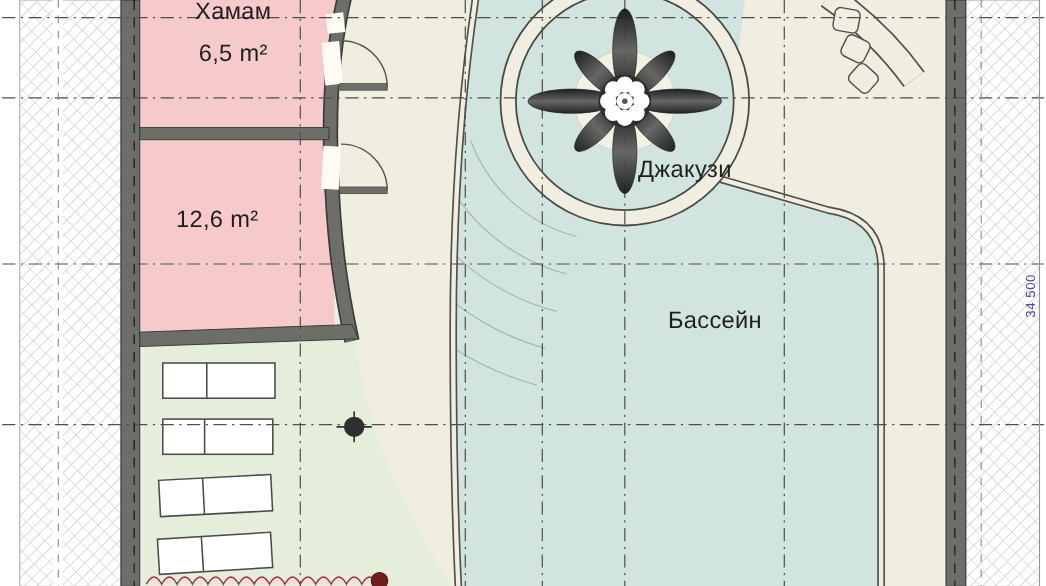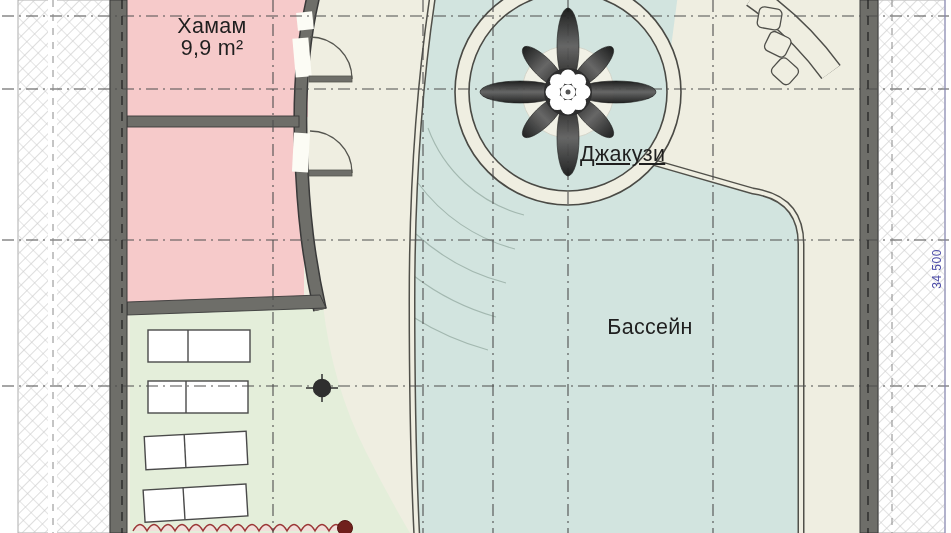--- a/index.html
+++ b/index.html
@@ -182,22 +182,23 @@
       <circle cx="-15" cy="0" r="7.5"></circle>
           <circle cx="-10.6" cy="-10.6" r="7.5"></circle>
       <circle cx="0" cy="0" r="7.5"></circle>
     </g>
     <circle r="2.5" fill="#555555"></circle>
   </g>
 
   <line x1="945" y1="0" x2="945" y2="533" stroke="#8e8ec2" stroke-width="1"></line>
 </svg>
 
-<div class="lbl" style="left:152px;top:16px;width:120px;">Хамам</div>
-<div class="lbl" style="left:152px;top:38px;width:120px;">9,9 m²</div>
-
-
-<div class="lbl" style="left:580px;top:144px;text-align:left;text-decoration:underline;">Джакузи</div>
-
-<div class="lbl" style="left:585px;top:281px;width:130px;margin-top:36px;">Бассейн</div>
+<div class="lbl" style="left:152px;top:0;width:120px;">Хамам</div>
+<div class="lbl" style="left:152px;top:38px;width:120px;">6,5 m²</div>
+
+<div class="lbl" style="left:140px;top:189px;width:120px;text-align:left;padding-left:20px;">12,6 m²</div>
+
+<div class="lbl" style="left:580px;top:144px;text-align:left;">Джакузи</div>
+
+<div class="lbl" style="left:585px;top:281px;width:130px;">Бассейн</div>
 
 <div class="dim">34 500</div>
 </div>
 
 </body></html>

